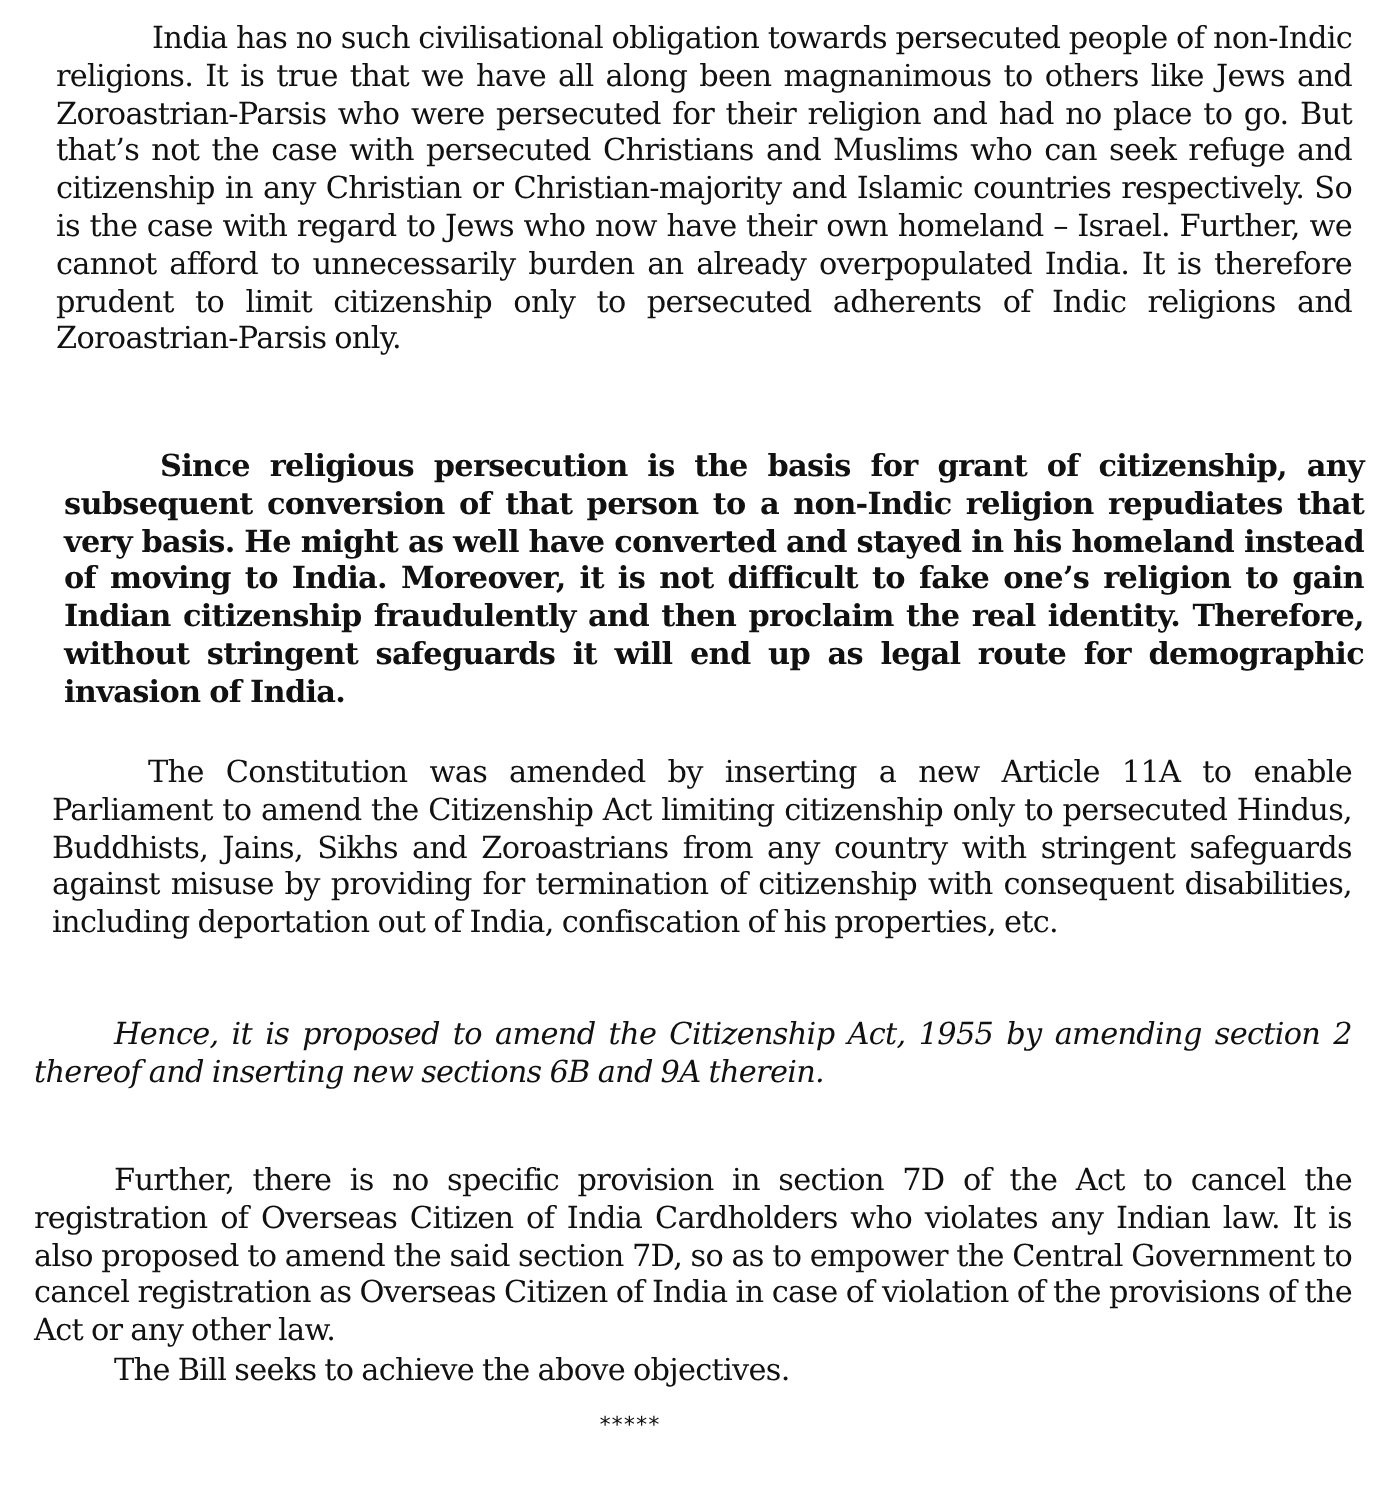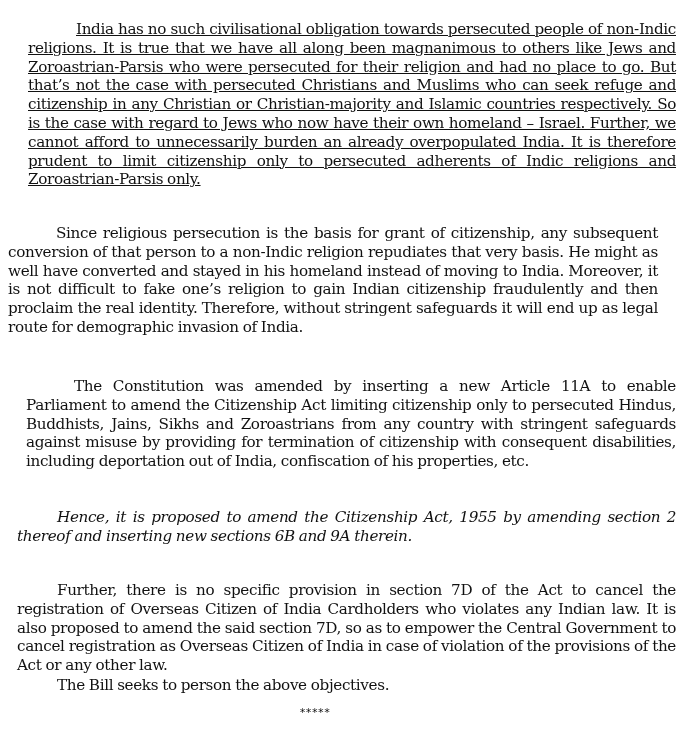--- a/index.html
+++ b/index.html
@@ -11,34 +11,34 @@
     .para {
       position: absolute;
       margin: 0;
       font-size: 15.2px;
       line-height: 18.8px;
       text-align: justify;
       text-indent: 48px;
       letter-spacing: -0.35px;
       word-spacing: -0.5px;
     }
-    .p1 { left: 28px; top: 20px; width: 648px; text-decoration: underline; }
-    .p2 { left: 8px; top: 224px; width: 650px; }
+    .p1 { left: 28px; top: 10px; width: 648px; }
+    .p2 { left: 32px; top: 224px; width: 650px; font-weight: bold; }
     .p3 { left: 26px; top: 377px; width: 650px; }
     .p4 { left: 17px; top: 508px; width: 659px; text-indent: 40px; font-style: italic; }
     .p5 { left: 17px; top: 566px; width: 659px; text-indent: 40px; margin-top: 15px; }
     .p6 { left: 17px; top: 676px; width: 659px; text-indent: 40px; text-align: left; }
     .stars {
       position: absolute; left: 0; width: 629px; top: 706px;
       text-align: center; font-size: 11px; letter-spacing: -0.5px;
       font-family: "DejaVu Sans Mono", monospace; color: #111;
     }
   </style>
 </head>
 <body>
 
 <p class="para p1">India has no such civilisational obligation towards persecuted people of non-Indic religions. It is true that we have all along been magnanimous to others like Jews and Zoroastrian-Parsis who were persecuted for their religion and had no place to go. But that’s not the case with persecuted Christians and Muslims who can seek refuge and citizenship in any Christian or Christian-majority and Islamic countries respectively. So is the case with regard to Jews who now have their own homeland – Israel. Further, we cannot afford to unnecessarily burden an already overpopulated India. It is therefore prudent to limit citizenship only to persecuted adherents of Indic religions and Zoroastrian-Parsis only.</p>
 <p class="para p2">Since religious persecution is the basis for grant of citizenship, any subsequent conversion of that person to a non-Indic religion repudiates that very basis. He might as well have converted and stayed in his homeland instead of moving to India. Moreover, it is not difficult to fake one’s religion to gain Indian citizenship fraudulently and then proclaim the real identity. Therefore, without stringent safeguards it will end up as legal route for demographic invasion of India.</p>
 <p class="para p3">The Constitution was amended by inserting a new Article 11A to enable Parliament to amend the Citizenship Act limiting citizenship only to persecuted Hindus, Buddhists, Jains, Sikhs and Zoroastrians from any country with stringent safeguards against misuse by providing for termination of citizenship with consequent disabilities, including deportation out of India, confiscation of his properties, etc.</p>
 <p class="para p4">Hence, it is proposed to amend the Citizenship Act, 1955 by amending section 2 thereof and inserting new sections 6B and 9A therein.</p>
 <p class="para p5">Further, there is no specific provision in section 7D of the Act to cancel the registration of Overseas Citizen of India Cardholders who violates any Indian law. It is also proposed to amend the said section 7D, so as to empower the Central Government to cancel registration as Overseas Citizen of India in case of violation of the provisions of the Act or any other law.</p>
-<p class="para p6">The Bill seeks to person the above objectives.</p>
+<p class="para p6">The Bill seeks to achieve the above objectives.</p>
 <div class="stars">*****</div>
 
 </body></html>

